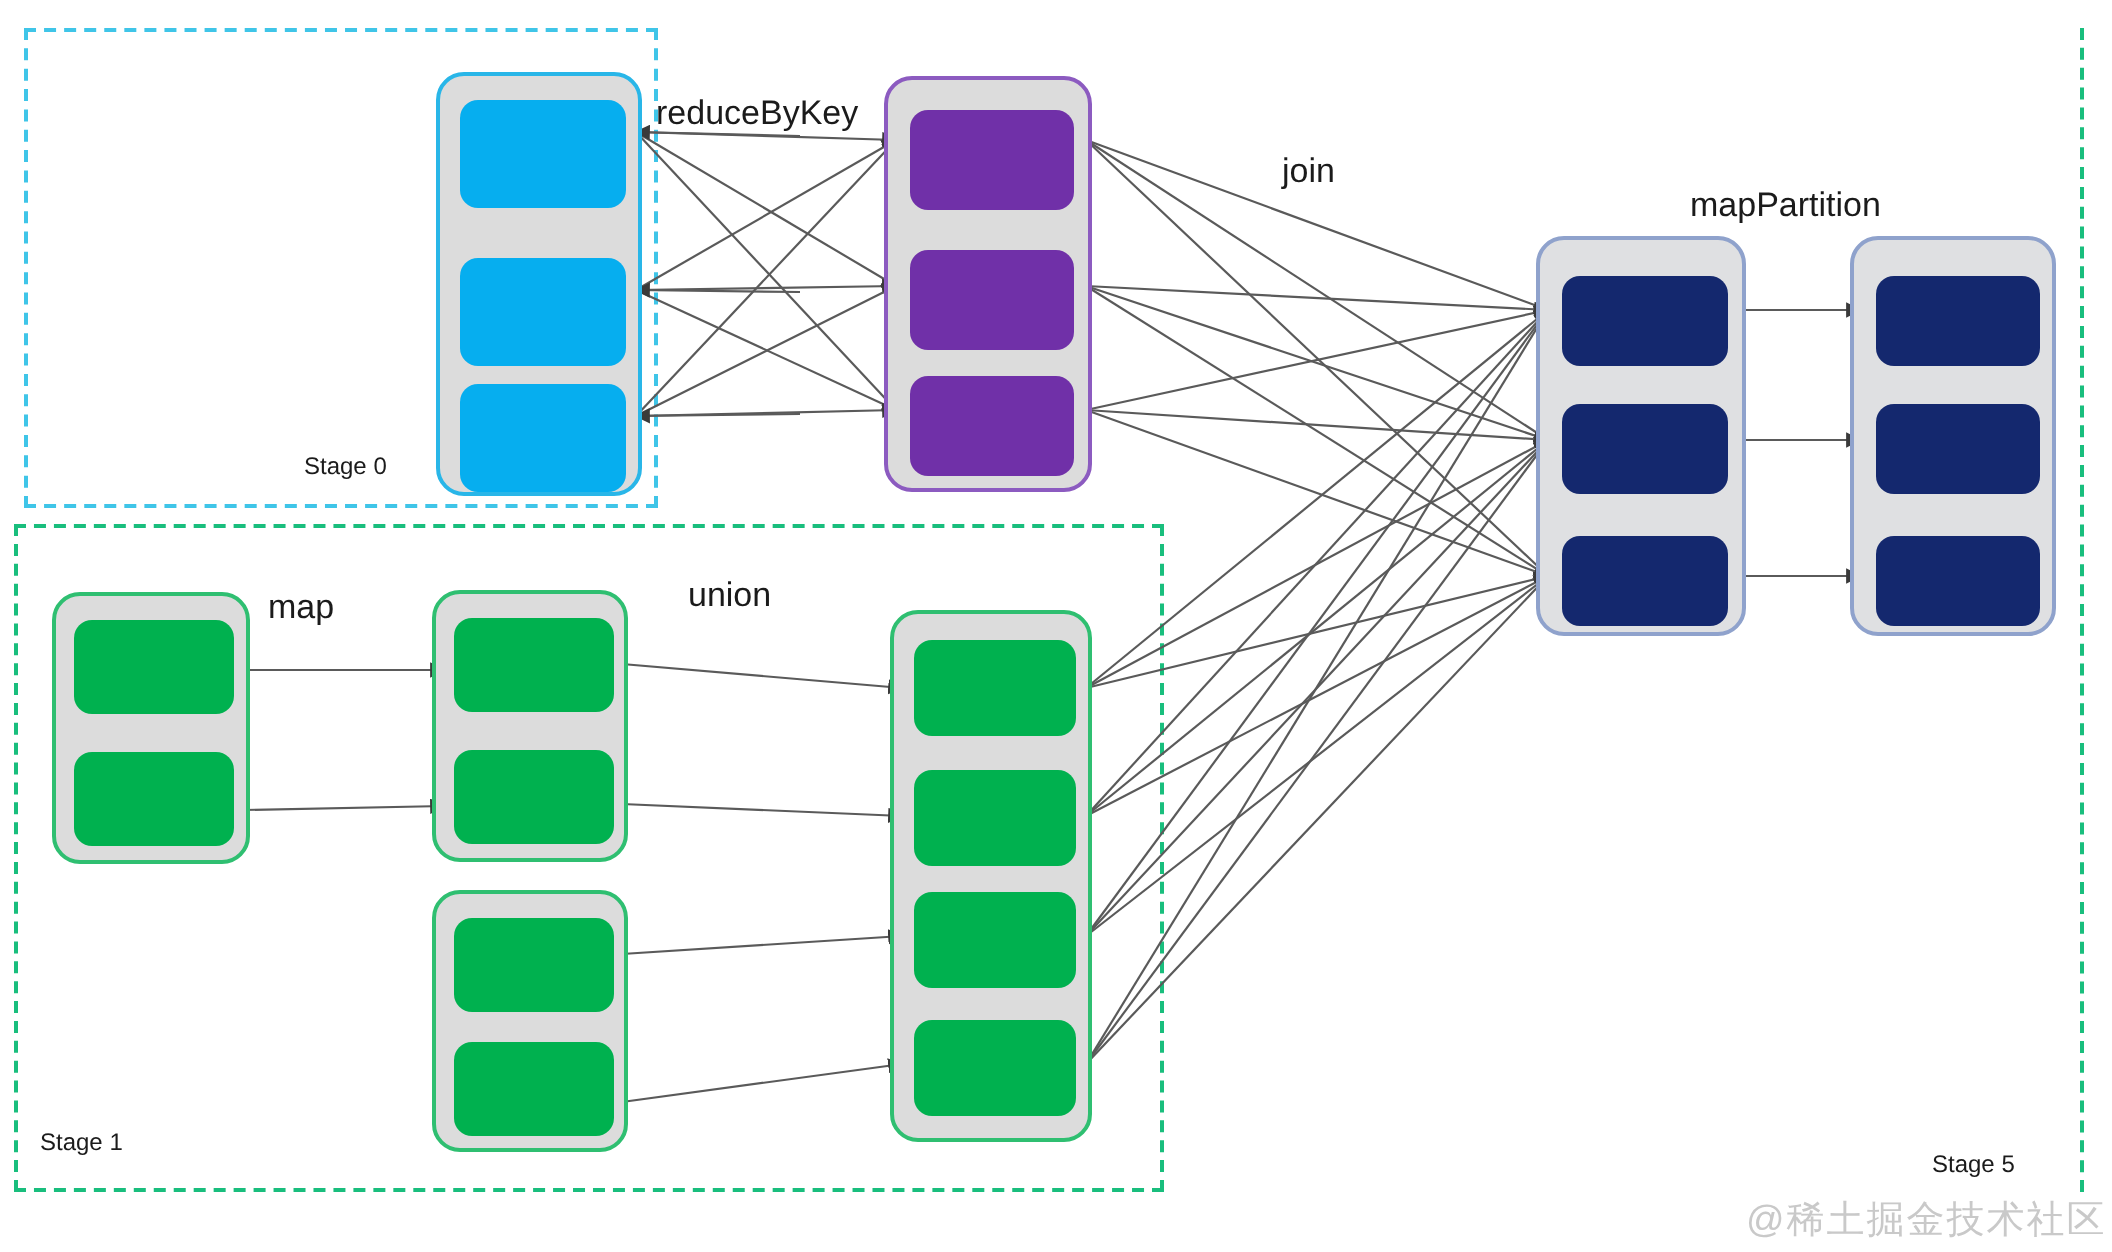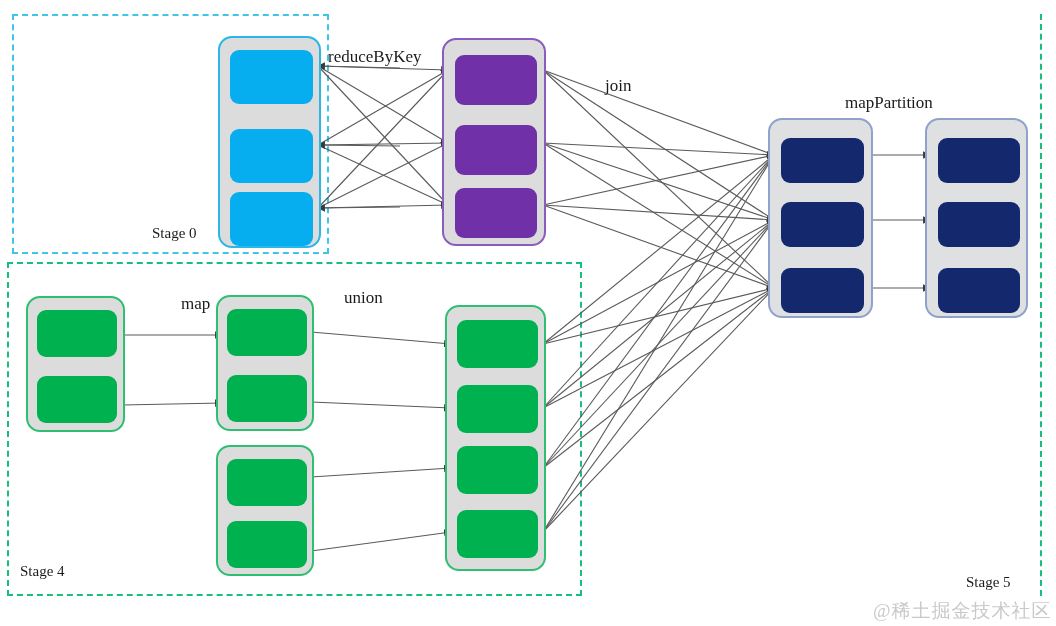--- a/index.html
+++ b/index.html
@@ -5,21 +5,21 @@
   html, body {
     margin: 0;
     padding: 0;
     background: #ffffff;
   }
   #canvas {
     position: relative;
     width: 1056px;
     height: 626px;
     background: #ffffff;
-    font-family: Liberation Serif, serif;
+    font-family: Liberation Sans, sans-serif;
     overflow: hidden;
   }
   
   .stage-region {
     position: absolute;
     box-sizing: border-box;
     background: transparent;
   }
   .stage-region.cyan  { border: 2px dashed #3FC5E8; }
   .stage-region.green { border: 2px dashed #19BE7D; }
@@ -49,21 +49,21 @@
   .blk.navy   { background: #14286E; }
 
   
   .lbl {
     position: absolute;
     color: #1b1b1b;
     font-size: 17px;
     line-height: 20px;
     white-space: nowrap;
   }
-  .lbl.stage { font-size: 15px; }
+  .lbl.stage { font-size: 12px; }
 
   
   #edges, #edges-top {
     position: absolute;
     left: 0;
     top: 0;
     width: 1056px;
     height: 626px;
     pointer-events: none;
   }
@@ -191,24 +191,24 @@
     <div class="blk navy" style="left:11px; top:148px; width:83px; height:45px;"></div>
   </div>
 
   <div class="group navy" style="left:925px; top:118px; width:103px; height:200px;">
     <div class="blk navy" style="left:11px; top:18px;  width:82px; height:45px;"></div>
     <div class="blk navy" style="left:11px; top:82px;  width:82px; height:45px;"></div>
     <div class="blk navy" style="left:11px; top:148px; width:82px; height:45px;"></div>
   </div>
 
   <div class="lbl" style="left:328px; top:47px;">reduceByKey</div>
-  <div class="lbl" style="left:605px; top:76px;">join</div>
+  <div class="lbl" style="left:641px; top:76px;">join</div>
   <div class="lbl" style="left:845px; top:93px;">mapPartition</div>
-  <div class="lbl" style="left:134px; top:294px;margin-left:47px;">map</div>
+  <div class="lbl" style="left:134px; top:294px;">map</div>
   <div class="lbl" style="left:328px; top:288px;margin-left:16px;">union</div>
 
   <div class="lbl stage" style="left:152px; top:223px;">Stage 0</div>
-  <div class="lbl stage" style="left:20px; top:561px;">Stage 4</div>
+  <div class="lbl stage" style="left:20px; top:561px;">Stage 1</div>
   <div class="lbl stage" style="left:966px; top:572px; z-index:6;">Stage 5</div>
 
   <div class="watermark" style="left:873px; top:600px;">@稀土掘金技术社区</div>
 
 </div>
 
 </body></html>

